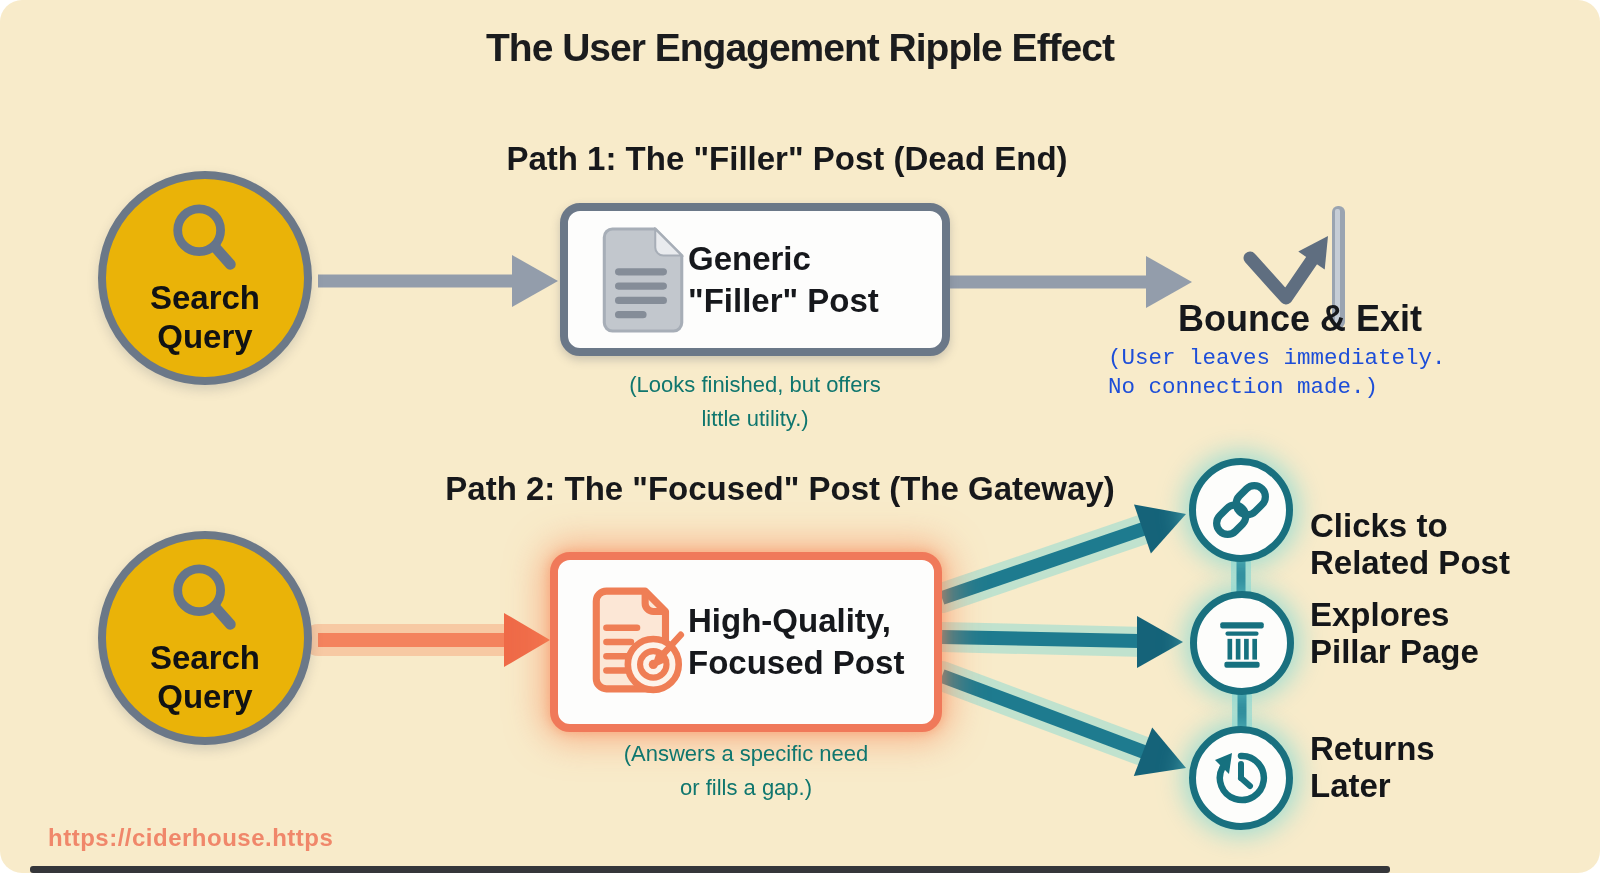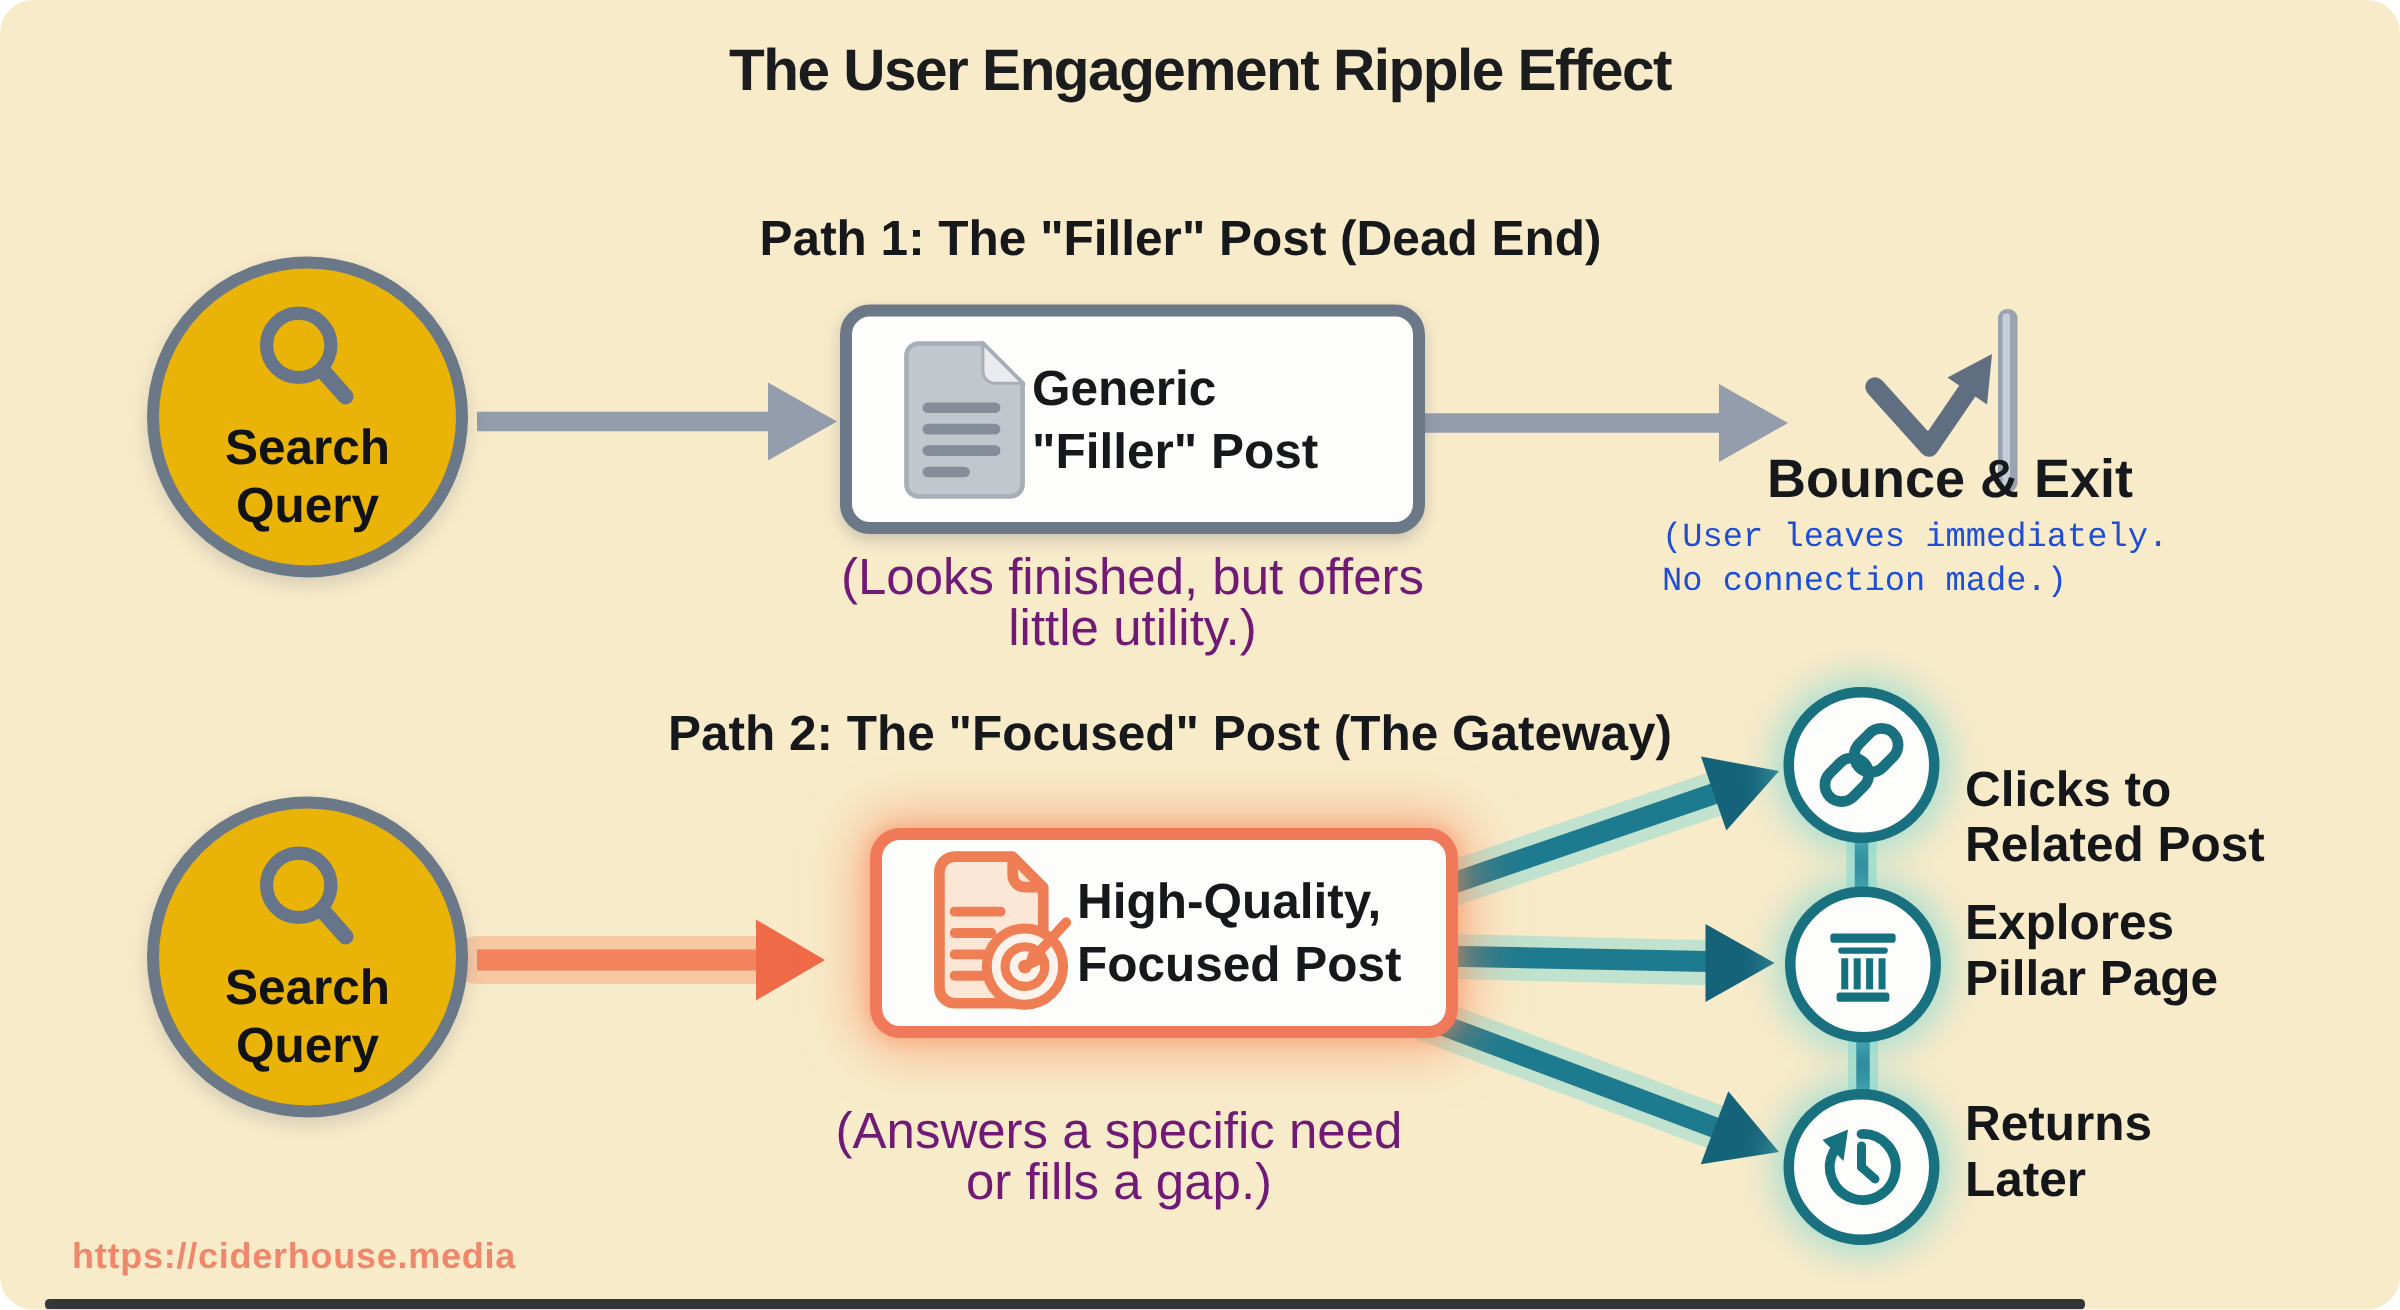--- a/index.html
+++ b/index.html
@@ -29,26 +29,26 @@
   .query-label{font-size:33px;font-weight:bold;line-height:39px;text-align:center;color:#111214;}
   .post-box{
     box-sizing:border-box;border-radius:20px;background:#fdfdfc;
     display:flex;align-items:center;padding:0 22px 0 28px;
   }
   .box1{
     left:560px;top:203px;width:390px;height:153px;
     border:8px solid #6b7888;box-shadow:0 4px 10px rgba(70,80,95,0.25);
   }
   .box2{
-    left:580px;top:552px;width:392px;height:140px;
+    left:550px;top:552px;width:392px;height:180px;
     border:8px solid #f0795a;
     box-shadow:0 0 34px 9px rgba(247,134,87,0.55),0 0 10px 2px rgba(247,134,87,0.35);
   }
   .post-title{font-size:33px;font-weight:bold;line-height:42px;color:#16181c;}
-  .caption{font-size:34px;line-height:34px;text-align:center;color:#701a75;}
+  .caption{font-size:22px;line-height:34px;text-align:center;color:#0f766e;}
   .cap1{left:545px;top:368px;width:420px;}
   .cap2{left:540px;top:737px;width:412px;}
   .bounce-label{left:1140px;top:298px;width:320px;text-align:center;font-size:36px;font-weight:bold;color:#16181c;}
   .bounce-caption{left:1108px;top:344px;width:384px;font-size:22.5px;line-height:29px;text-align:left;color:#1d4ed8;font-family:Liberation Mono, monospace;}
   .outcome-circle{
     width:104px;height:104px;border-radius:50%;box-sizing:border-box;
     background:#fdfdfb;border:7px solid #19707f;
     display:flex;align-items:center;justify-content:center;
     box-shadow:0 0 24px 6px rgba(116,214,212,0.65);
   }
@@ -235,17 +235,17 @@
       <polygon points="4,12 21,5 18,26" fill="#16717f"></polygon>
       <line x1="30" y1="30" x2="30" y2="16" stroke="#16717f" stroke-width="6" stroke-linecap="round"></line>
       <line x1="30" y1="30" x2="39" y2="38" stroke="#16717f" stroke-width="6" stroke-linecap="round"></line>
     </svg>
   </div>
   <div class="abs outcome-label ol3 z2">
     <div>Returns</div>
     <div>Later</div>
   </div>
 
-  <div class="abs url z2">https://ciderhouse.media</div>
+  <div class="abs url z2">https://ciderhouse.https</div>
 
   <div class="abs bottom-bar z2"></div>
 
 </div>
 
 </body></html>

